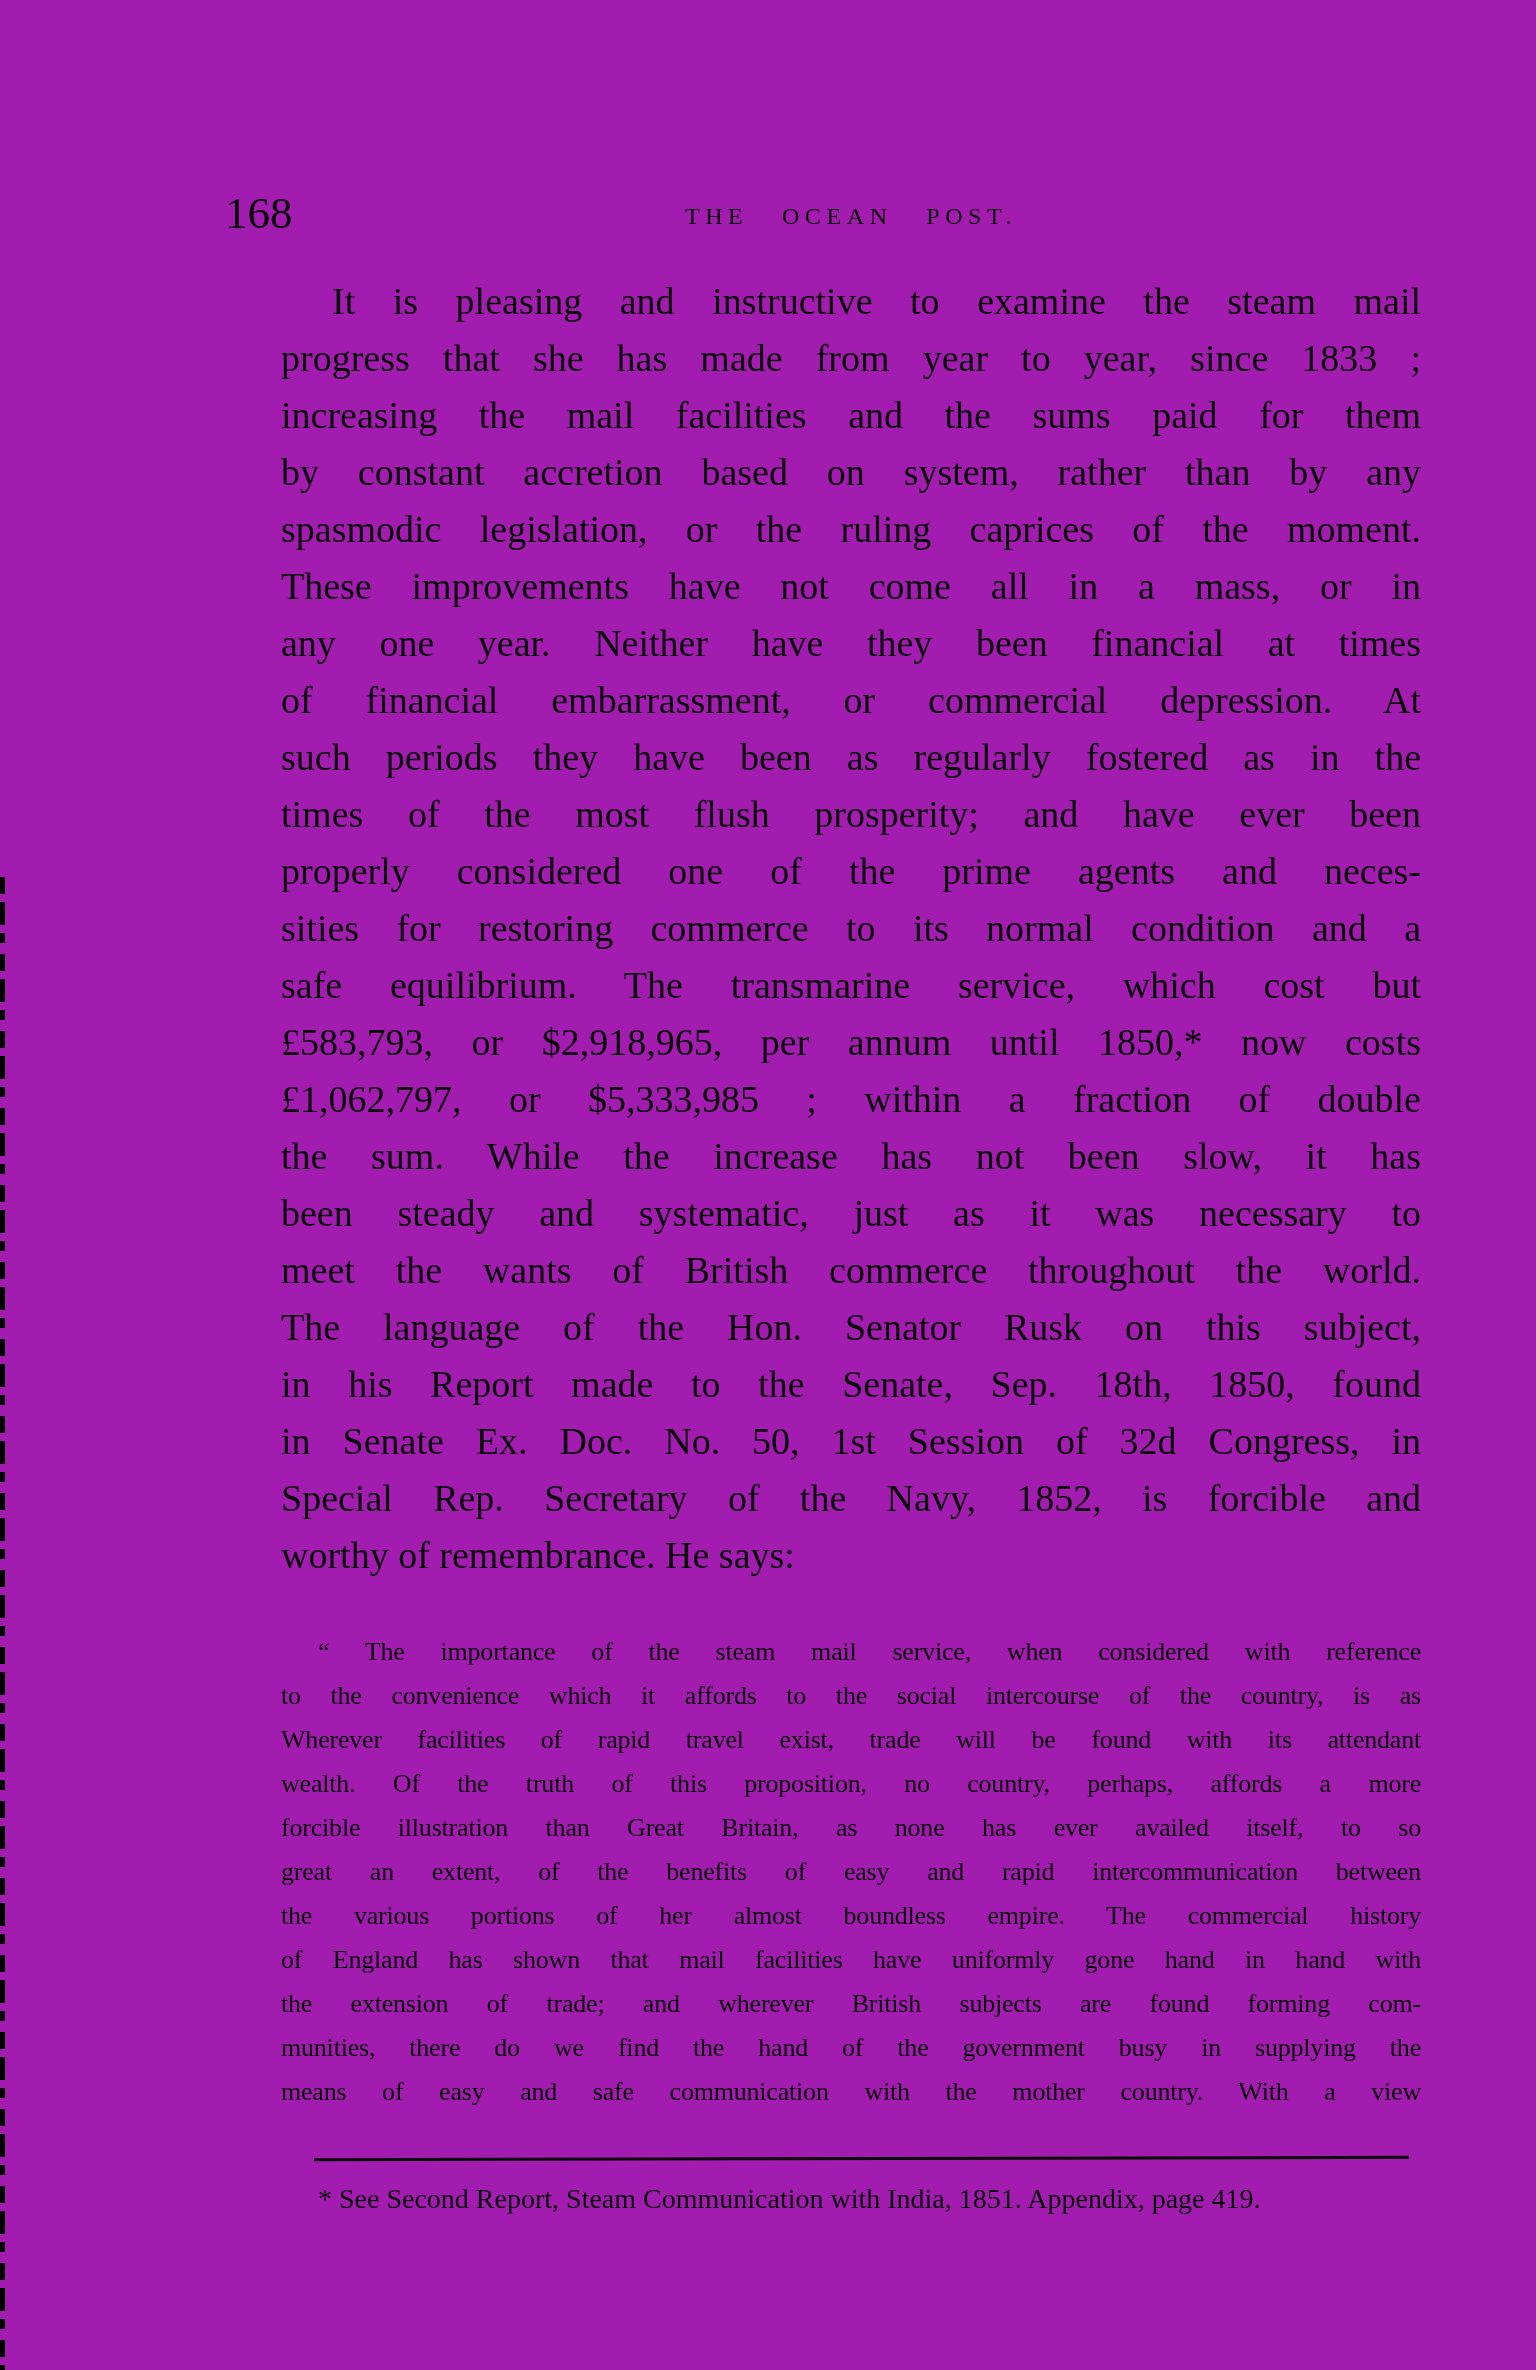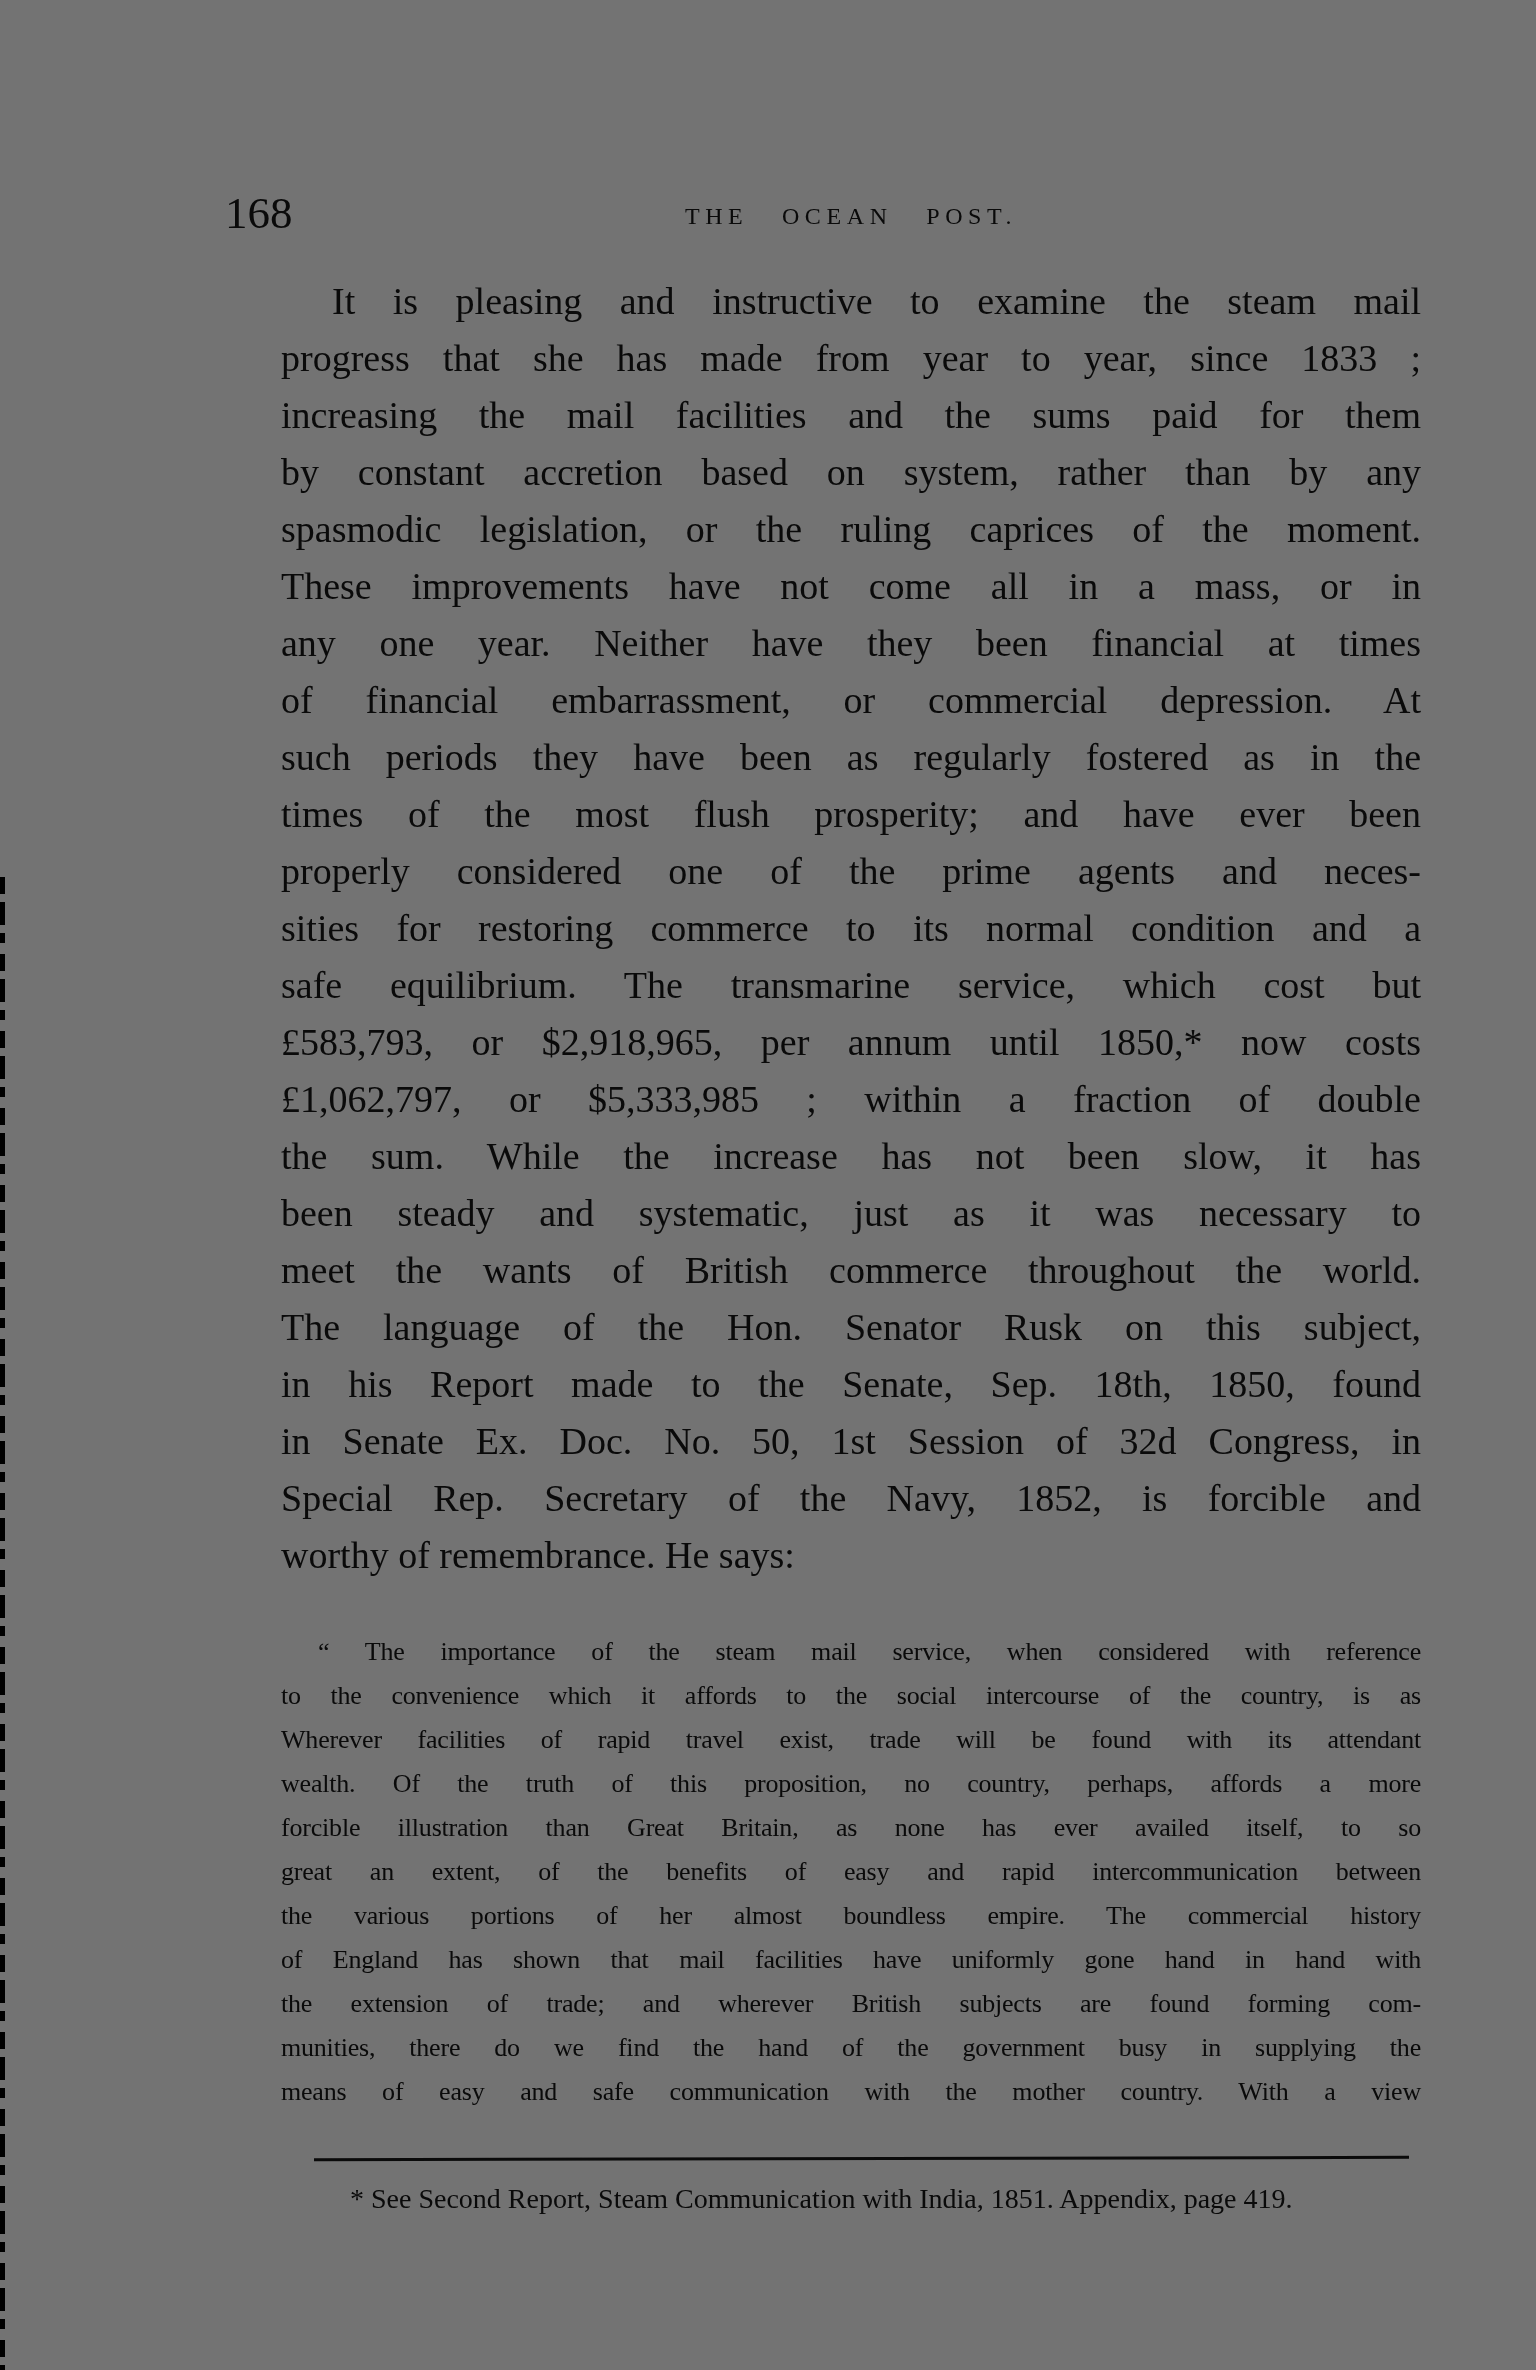--- a/index.html
+++ b/index.html
@@ -1,20 +1,20 @@
 <!DOCTYPE html>
 <html style="font-size:15px"><head>
 <meta charset="utf-8">
 <style>
   html, body { margin: 0; padding: 0; background: #ffffff; }
   .page {
     position: relative;
     width: 1536px;
     height: 2371px;
-    background: #737373;
+    background: #a21caf;
     color: #0a0a0a;
     font-family: "Liberation Serif", serif;
     overflow: hidden;
   }
   .pagenum {
     position: absolute;
     left: 225px;
     top: 189px;
     font-size: 45px;
     line-height: 48px;
@@ -64,21 +64,20 @@
     background: #0a0a0a;
     transform: rotate(-0.12deg);
   }
   .footnote {
     position: absolute;
     left: 318px;
     top: 2179px;
     width: 1103px;
     font-size: 28px;
     line-height: 39px;
-    margin-left: 32px;
   }
   .edge-artifact {
     position: absolute;
     left: 0;
     top: 877px;
     width: 4.6px;
     height: 1494px;
     background: repeating-linear-gradient(
       180deg,
       #000 0 16.7px,

